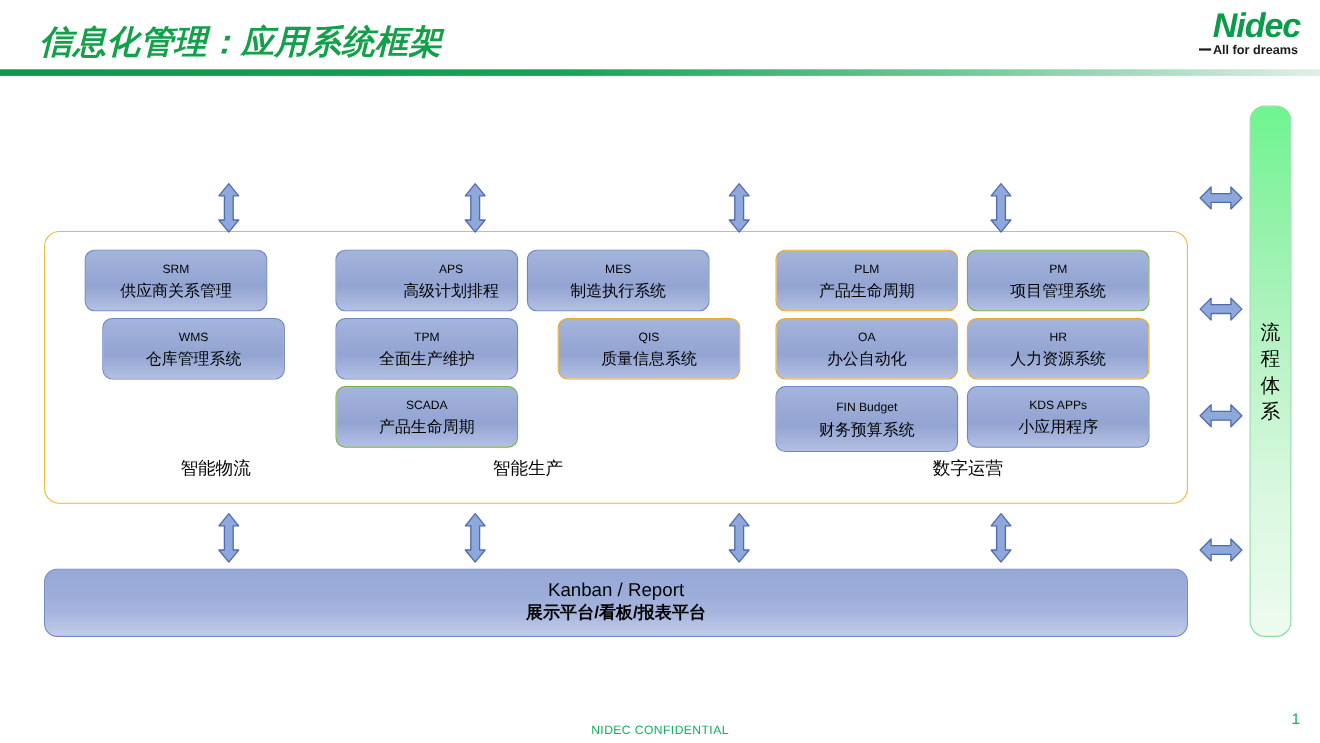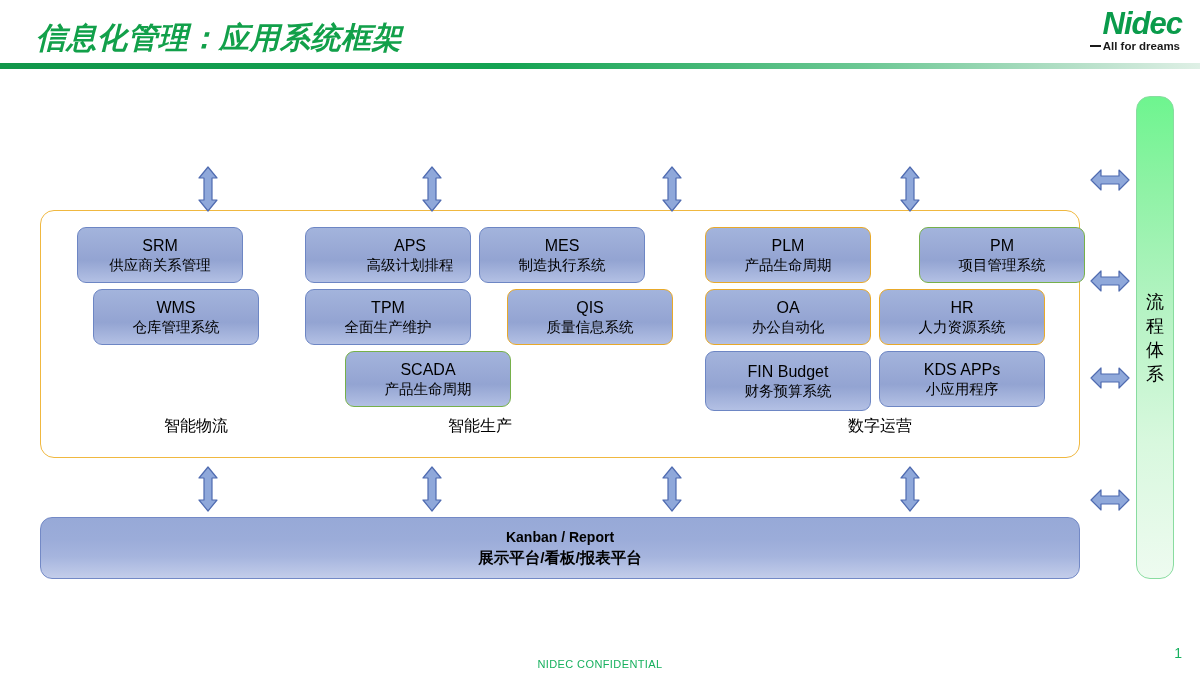--- a/index.html
+++ b/index.html
@@ -58,34 +58,34 @@
   .sysrow { position:absolute; display:flex; gap: 8px; }
 
   .sys {
     border-radius: 9px;
     background: linear-gradient(to bottom, #a3b4dc 0%, #9aaad6 35%, #93a4d2 60%, #b3c0e4 100%);
     border: 1.4px solid #6d86c4;
     display: flex; flex-direction: column; align-items: center; justify-content: center;
     color: #000; text-align: center;
   }
   .sys.gold  { border-color: #e8a92a; }
-  .sys.green { border-color: #76b04a; margin-left: 40px; }
-  .sys .code { font-size: 16px; line-height: 19px; }
+  .sys.green { border-color: #76b04a; }
+  .sys .code { font-size: 11px; line-height: 19px; }
   .sys .name { font-size: 14.5px; line-height: 20px; }
 
   
   .kanban {
     position: absolute; left: 40px; top: 517px; width: 1040px; height: 62px;
     border-radius: 12px;
     background: linear-gradient(to bottom, #97a9d7 0%, #9bacd9 35%, #a6b5de 65%, #c3cdea 100%);
     border: 1.4px solid #7389c6;
     display: flex; flex-direction: column; align-items: center; justify-content: center;
     color: #000;
   }
-  .kanban .l1 { font-size: 14px; font-weight: bold; line-height: 20px; }
+  .kanban .l1 { font-size: 17px; font-weight: normal; line-height: 20px; }
   .kanban .l2 { font-size: 15.5px; font-weight: bold; line-height: 22px; }
 
   
   .greenbar {
     position: absolute; left: 1136px; top: 96px; width: 38px; height: 483px;
     border-radius: 14px;
     background: linear-gradient(to bottom, #6ef58f 0%, #8df2a4 18%, #b6f3c4 45%, #d8f8de 72%, #eefbf0 100%);
     border: 1px solid #89dca0;
   }
   .greenbar .vtext {

